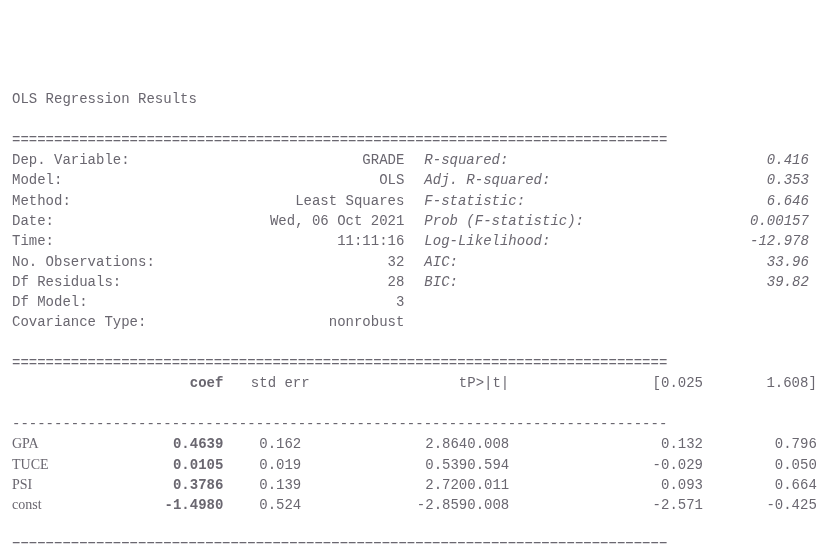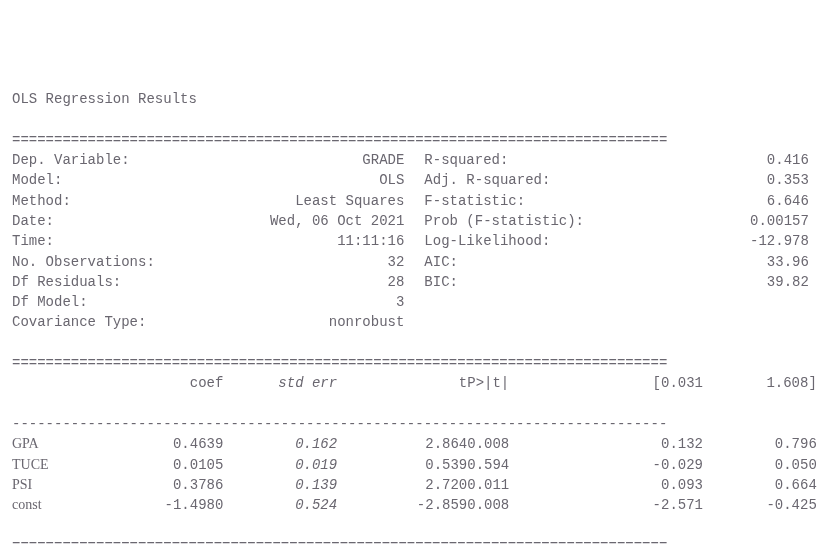--- a/index.html
+++ b/index.html
@@ -15,42 +15,42 @@
     width: 837px;
     box-sizing: border-box;
   }
   .title {
     display: block;
     white-space: pre;
   }
   .hr-eq { color:#6a6770; }
   .hr-dash{ color:#6a6770; }
   .left-block { display:inline-block; width: 49%; vertical-align:top; }
-  .right-block{ display:inline-block; width: 50%; vertical-align:top; }
+  .right-block{ display:inline-block; width: 50%; vertical-align:top;font-style:italic; }
   .pair { display:flex; justify-content:space-between; padding-right:6px;}
   .pairR{ display:flex; justify-content:space-between; padding-left:14px; padding-right:8px;}
   .coef-row { display:flex; }
   .c0 { width: 12%; font-family: Liberation Serif, serif; }
-  .c1 { width: 14%; text-align:right; }
-  .c2 { width: 14%; text-align:right;font-style:italic; }
+  .c1 { width: 14%; text-align:right;font-weight:bold; }
+  .c2 { width: 14%; text-align:center; }
   .c3 { width: 16%; text-align:right; }
   .c4 { width: 14%; }
   .c5 { width: 15%; text-align:right; }
   .c6 { width: 14%; text-align:right; padding-right:8px;}
 </style>
 </head>
 <body>
 
 
 
 <span class="title">OLS Regression Results</span>
 <span class="hr-eq">==============================================================================</span>
 <div><span class="left-block" id="topL"><div class="pair"><span>Dep. Variable:</span><span>GRADE</span></div><div class="pair"><span>Model:</span><span>OLS</span></div><div class="pair"><span>Method:</span><span>Least Squares</span></div><div class="pair"><span>Date:</span><span>Wed, 06 Oct 2021</span></div><div class="pair"><span>Time:</span><span>11:11:16</span></div><div class="pair"><span>No. Observations:</span><span>32</span></div><div class="pair"><span>Df Residuals:</span><span>28</span></div><div class="pair"><span>Df Model:</span><span>3</span></div><div class="pair"><span>Covariance Type:</span><span>nonrobust</span></div></span><span class="right-block" id="topR"><div class="pairR"><span>R-squared:</span><span>0.416</span></div><div class="pairR"><span>Adj. R-squared:</span><span>0.353</span></div><div class="pairR"><span>F-statistic:</span><span>6.646</span></div><div class="pairR"><span>Prob (F-statistic):</span><span>0.00157</span></div><div class="pairR"><span>Log-Likelihood:</span><span>-12.978</span></div><div class="pairR"><span>AIC:</span><span>33.96</span></div><div class="pairR"><span>BIC:</span><span>39.82</span></div><div class="pairR"><span></span><span></span></div><div class="pairR"><span></span><span></span></div></span></div>
 <span class="hr-eq">==============================================================================</span>
-<div class="coef-row"><span class="c0"></span><span class="c1">coef</span><span class="c2">std err</span><span class="c3">t</span><span class="c4">P&gt;|t|</span><span class="c5">[0.031</span><span class="c6">1.608]</span></div>
+<div class="coef-row"><span class="c0"></span><span class="c1">coef</span><span class="c2">std err</span><span class="c3">t</span><span class="c4">P&gt;|t|</span><span class="c5">[0.025</span><span class="c6">1.608]</span></div>
 <span class="hr-dash">------------------------------------------------------------------------------</span>
 <div id="coefBody"><div class="coef-row"><span class="c0">GPA</span><span class="c1">0.4639</span><span class="c2">0.162</span><span class="c3">2.864</span><span class="c4">0.008</span><span class="c5">0.132</span><span class="c6">0.796</span></div><div class="coef-row"><span class="c0">TUCE</span><span class="c1">0.0105</span><span class="c2">0.019</span><span class="c3">0.539</span><span class="c4">0.594</span><span class="c5">-0.029</span><span class="c6">0.050</span></div><div class="coef-row"><span class="c0">PSI</span><span class="c1">0.3786</span><span class="c2">0.139</span><span class="c3">2.720</span><span class="c4">0.011</span><span class="c5">0.093</span><span class="c6">0.664</span></div><div class="coef-row"><span class="c0">const</span><span class="c1">-1.4980</span><span class="c2">0.524</span><span class="c3">-2.859</span><span class="c4">0.008</span><span class="c5">-2.571</span><span class="c6">-0.425</span></div></div>
 <span class="hr-eq">==============================================================================</span>
 
 
 
 
 
 
 

